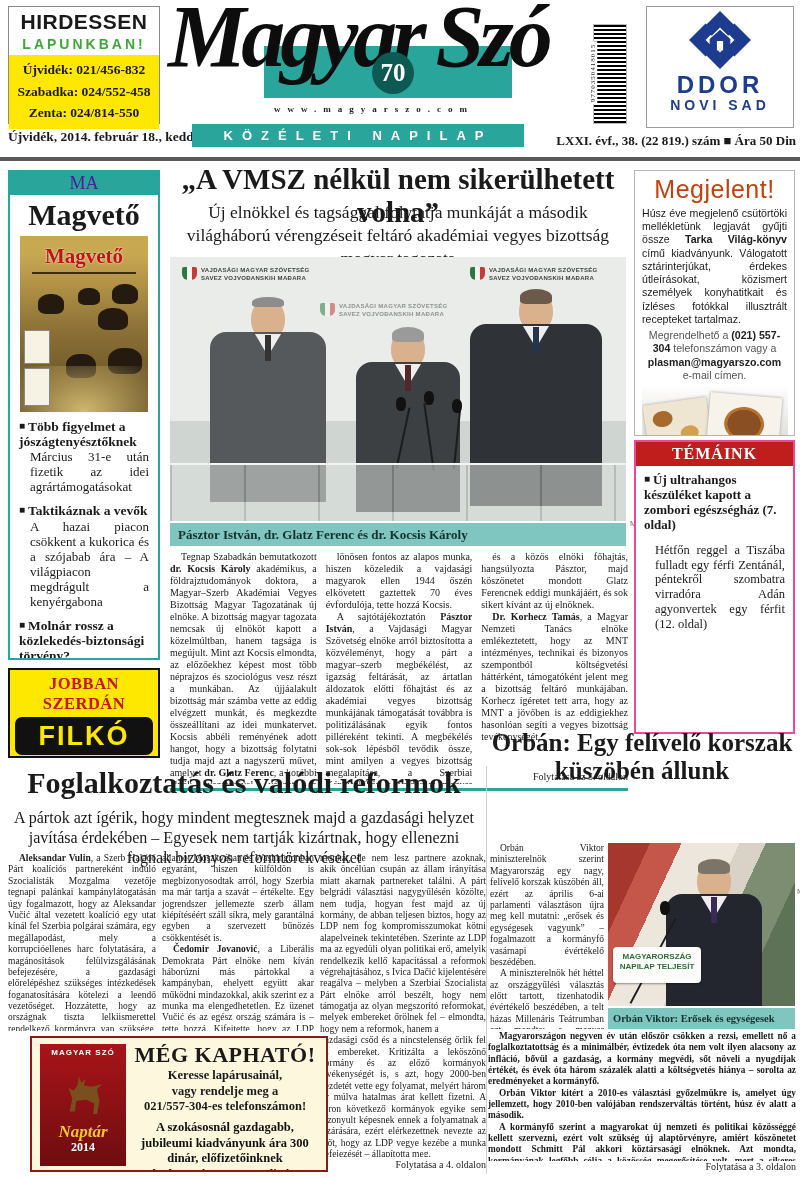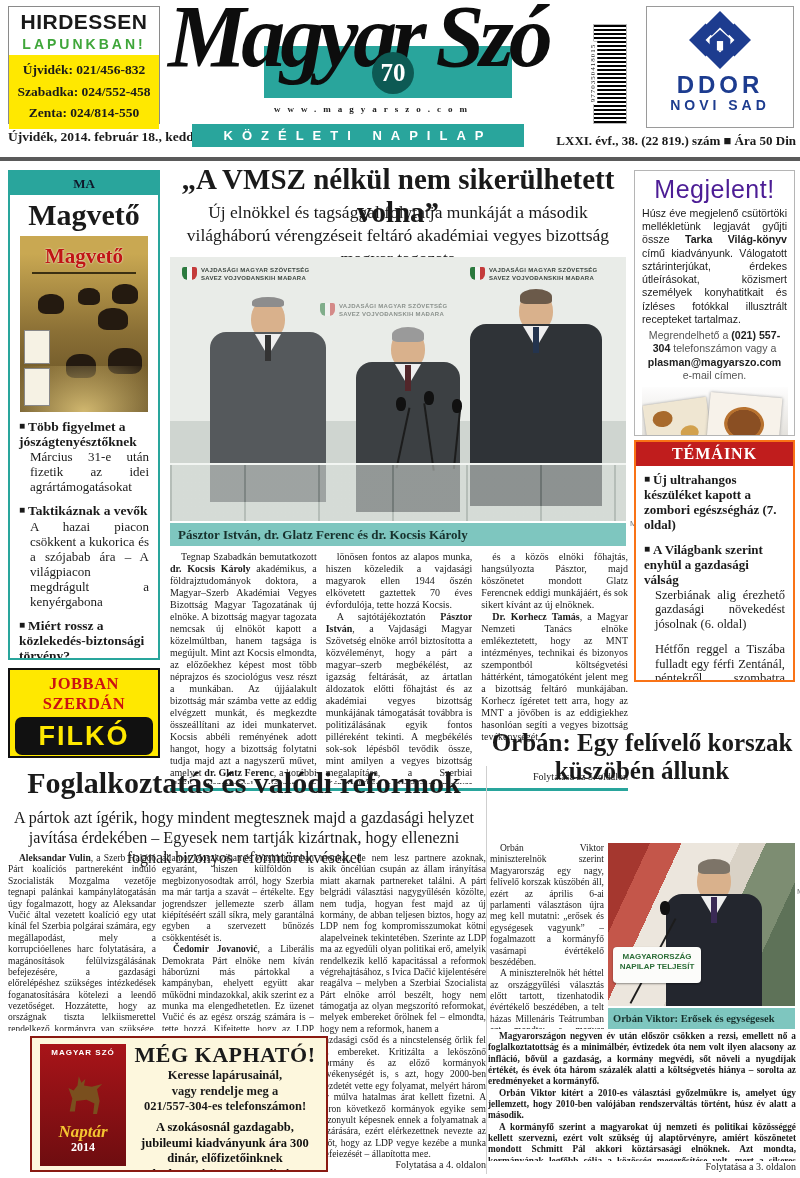--- a/index.html
+++ b/index.html
@@ -30,21 +30,21 @@
   .ddor { left:646px; top:6px; width:148px; height:122px; border:1px solid #9a9a9a; text-align:center; background:#fff; }
   .ddor svg { margin-top:4px; }
   .ddor-name { color:#1d3c8f; font-family:"Liberation Sans",sans-serif; font-weight:900; font-size:24px; letter-spacing:4px; line-height:1; }
   .ddor-city { color:#1d3c8f; font-family:"Liberation Sans",sans-serif; font-weight:bold; font-size:14px; letter-spacing:4px; }
 
   .issue { left:556px; top:133px; width:240px; text-align:right; font-weight:bold; font-size:13px; }
   .header-rule { left:0; top:157px; width:800px; height:4px; background:#5a5a5a; }
 
   
   .ma-box { left:8px; top:170px; width:152px; height:490px; border:2px solid #29a59c; background:#fff; overflow:hidden; }
-  .ma-bar { height:23px; background:#29a59c; color:#0f172a; font-weight:bold; font-size:13px; text-align:center; line-height:23px; }
+  .ma-bar { height:23px; background:#29a59c; color:#4c1d95; font-weight:normal; font-size:18px; text-align:center; line-height:23px; }
   .ma-title { font-size:30px; font-weight:bold; text-align:center; padding:3px 0 4px; }
   .mag-cover { width:128px; height:176px; margin:0 auto; position:relative; background:linear-gradient(#c9a852 10%, #8a6f35 55%, #5e4a22); overflow:hidden; }
   .mag-cover-title { position:absolute; left:0; top:8px; width:100%; text-align:center; color:#c01414; font-weight:bold; font-size:21px; text-shadow:0 0 2px #fff; }
   .mag-cover-line { position:absolute; left:12px; top:36px; width:104px; height:2px; background:#3a2f12; }
   .cow { position:absolute; background:#241a10; border-radius:45% 45% 30% 30%; }
   .dust { position:absolute; left:0; bottom:0; width:100%; height:46px; background:radial-gradient(ellipse at 50% 100%, rgba(222,196,120,.9), rgba(222,196,120,0)); }
   .mini-box { position:absolute; border:1px solid #888; background:#f6f2e4; }
   .ma-bullets { padding:7px 9px 0; }
   .ma-item { margin-bottom:9px; }
   .ma-head { font-weight:bold; font-size:13.5px; line-height:1.12; }
@@ -78,31 +78,31 @@
   .main-caption { left:170px; top:523px; width:456px; height:23px; background:#7ec6bf; color:#17302c; font-weight:bold; font-size:13px; line-height:23px; padding-left:8px; }
   .main-cols { left:170px; top:551px; width:458px; height:233px; display:flex; gap:9px; overflow:hidden; }
   .mcol { width:147px; font-size:10px; line-height:1.2; text-align:justify; overflow:hidden; }
   .mcol p, .jcol p { text-indent:11px; }
   .cont { position:absolute; background:#fff; font-size:10px; text-align:right; }
   .main-cont { left:478px; top:771px; width:150px; }
   .main-rule { left:170px; top:788px; width:458px; height:3px; background:#29a59c; }
 
   
   .megjelent { left:634px; top:170px; width:161px; height:266px; border:1px solid #b5b5b5; background:#fff; padding:4px 7px; font-family:"Liberation Sans",sans-serif; overflow:hidden; }
-  .megj-title { color:#4c1d95; font-size:25px; text-align:center; letter-spacing:.5px; padding-bottom:3px; }
+  .megj-title { color:#c2410c; font-size:25px; text-align:center; letter-spacing:.5px; padding-bottom:3px; }
   .megj-body { font-size:10.6px; line-height:1.25; text-align:justify; }
   .megj-order { font-size:10.6px; line-height:1.25; text-align:center; color:#555; margin-top:3px; }
   .megj-order b { color:#222; }
   .book-photo { width:146px; height:72px; margin-top:5px; position:relative; background:linear-gradient(#fdfdfd,#d8d4cd); overflow:hidden; }
   .page-l { position:absolute; left:4px; top:14px; width:64px; height:54px; background:#efe6d2; transform:rotate(-8deg); box-shadow:0 0 3px #999; }
   .page-r { position:absolute; left:66px; top:8px; width:72px; height:60px; background:#f7f2ea; transform:rotate(5deg); box-shadow:0 0 3px #999; }
   .cake { position:absolute; left:16px; top:12px; width:40px; height:34px; border-radius:50%; background:radial-gradient(#8a4f23 58%, #b8722f 60%); }
   .food { position:absolute; border-radius:50%; }
 
-  .temaink { left:634px; top:440px; width:161px; height:242px; border:2px solid #f97316; background:#fff; overflow:hidden; }
+  .temaink { left:634px; top:440px; width:161px; height:294px; border:2px solid #ec4899; background:#fff; overflow:hidden; }
   .temaink-bar { height:24px; background:#c01d1d; color:#fff; font-weight:bold; font-size:16px; letter-spacing:1px; text-align:center; line-height:24px; }
   .tem-items { padding:7px 8px 0; }
   .tem-item { margin-bottom:10px; }
   .tem-head { font-weight:bold; font-size:13px; line-height:1.15; }
   .tem-body { font-size:12.5px; line-height:1.18; text-align:justify; padding-left:11px; }
 
   
   .orban-headline { left:488px; top:729px; width:308px; text-align:center; font-weight:bold; font-size:25px; line-height:1.1; }
   .orban-col1 { left:490px; top:843px; width:114px; height:186px; font-size:9.5px; line-height:1.2; text-align:justify; overflow:hidden; }
   .orban-photo { left:608px; top:843px; width:187px; height:163px; overflow:hidden;
@@ -198,21 +198,21 @@
   <div class="ma-bullets">
     <div class="ma-item">
       <div class="ma-head"><span class="sq">■</span><span>Több figyelmet a jószágtenyésztőknek</span></div>
       <div class="ma-body">Március 31-e után fizetik az idei agrártámogatásokat</div>
     </div>
     <div class="ma-item">
       <div class="ma-head"><span class="sq">■</span><span>Taktikáznak a vevők</span></div>
       <div class="ma-body">A hazai piacon csökkent a kukorica és a szójabab ára – A világpiacon megdrágult a kenyérgabona</div>
     </div>
     <div class="ma-item">
-      <div class="ma-head"><span class="sq">■</span><span>Miért rossz a közlekedés-biztonsági törvény?</span></div>
+      <div class="ma-head"><span class="sq">■</span><span>Molnár rossz a közlekedés-biztonsági törvény?</span></div>
 
     </div>
   </div>
 </div>
 
 <div class="abs filko">
   <div class="filko-top">JOBBAN SZERDÁN</div>
   <div class="filko-bar">FILKÓ</div>
   <div class="filko-sub">A Magyar Szó rejtvénymelléklete</div>
 </div>
@@ -317,24 +317,20 @@
 </div>
 
 <div class="abs temaink">
   <div class="temaink-bar">TÉMÁINK</div>
   <div class="tem-items">
     <div class="tem-item">
       <div class="tem-head"><span class="sq">■</span><span>Új ultrahangos készüléket kapott a zombori egészségház (7. oldal)</span></div>
       <div class="tem-body"></div>
     </div>
     <div class="tem-item">
-      <div class="tem-head"><span class="sq">■</span><span>A Világbank szerint enyhül a gazdasági válság</span></div>
-      <div class="tem-body">Szerbiának alig érezhető gazdasági növekedést jósolnak (6. oldal)</div>
-    </div>
-    <div class="tem-item">
       <div class="tem-body">Hétfőn reggel a Tiszába fulladt egy férfi Zentánál, péntekről szombatra virradóra Adán agyonvertek egy férfit (12. oldal)</div>
     </div>
   </div>
 </div>
 
 <div class="abs orban-headline">Orbán: Egy felívelő korszak küszöbén állunk</div>
 <div class="abs orban-col1">
   <p style="text-indent:10px;">Orbán Viktor miniszterelnök szerint Magyarország egy nagy, felívelő korszak küszöbén áll, ezért az április 6-ai parlamenti választáson újra meg kell mutatni: „erősek és egységesek vagyunk” – fogalmazott a kormányfő vasárnapi évértékelő beszédében.</p>
   <p style="text-indent:10px;">A miniszterelnök hét héttel az országgyűlési választás előtt tartott, tizenhatodik évértékelő beszédében, a telt házas Millenáris Teátrumban azt mondta: a magyar gazdaság több mint egy évtizede nem produkált olyan jó eredményeket, mint ma.</p>
 </div>

